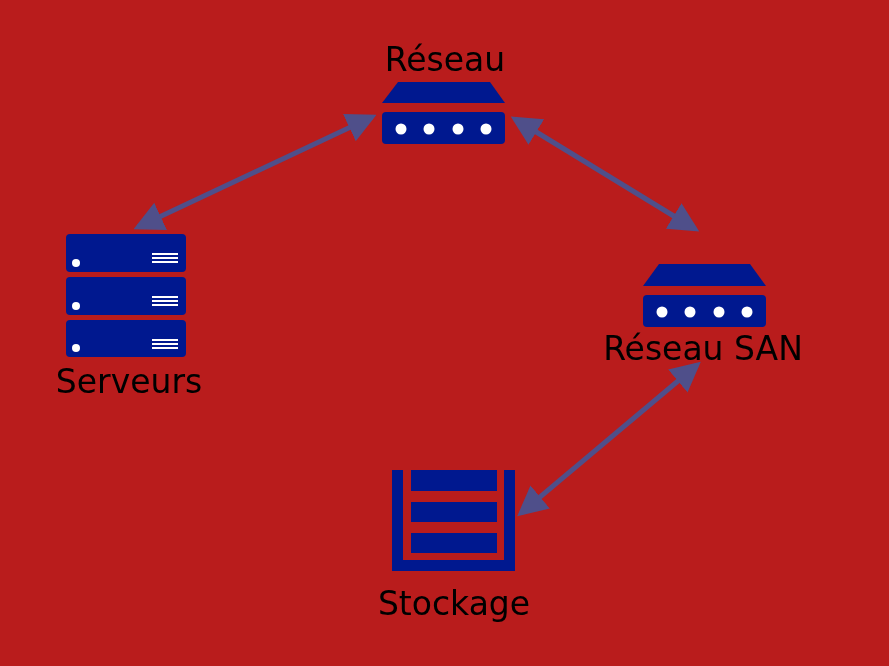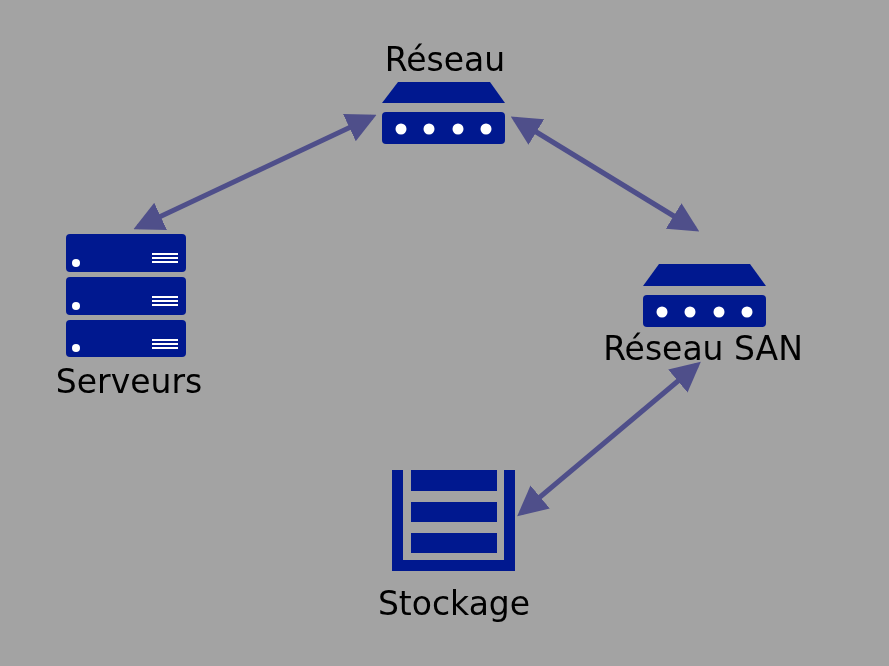--- a/index.html
+++ b/index.html
@@ -1,16 +1,16 @@
 <!DOCTYPE html>
 <html><head>
   <meta charset="utf-8">
   <style>
     html, body { margin: 0; padding: 0; background: #ffffff; }
-    #canvas { position: relative; width: 889px; height: 666px; overflow: hidden; background: #a3a3a3; }
+    #canvas { position: relative; width: 889px; height: 666px; overflow: hidden; background: #b91c1c; }
     svg { position: absolute; left: 0; top: 0; }
     .label { font-family: "DejaVu Sans", sans-serif; font-size: 33px; fill: #000000; }
   </style>
 </head>
 <body>
 
 <div id="canvas">
   <svg width="889" height="666" viewBox="0 0 889 666" xmlns="http://www.w3.org/2000/svg">
     <defs>
       <marker id="ah" markerWidth="6" markerHeight="6" refX="5" refY="3" orient="auto-start-reverse" markerUnits="strokeWidth">

